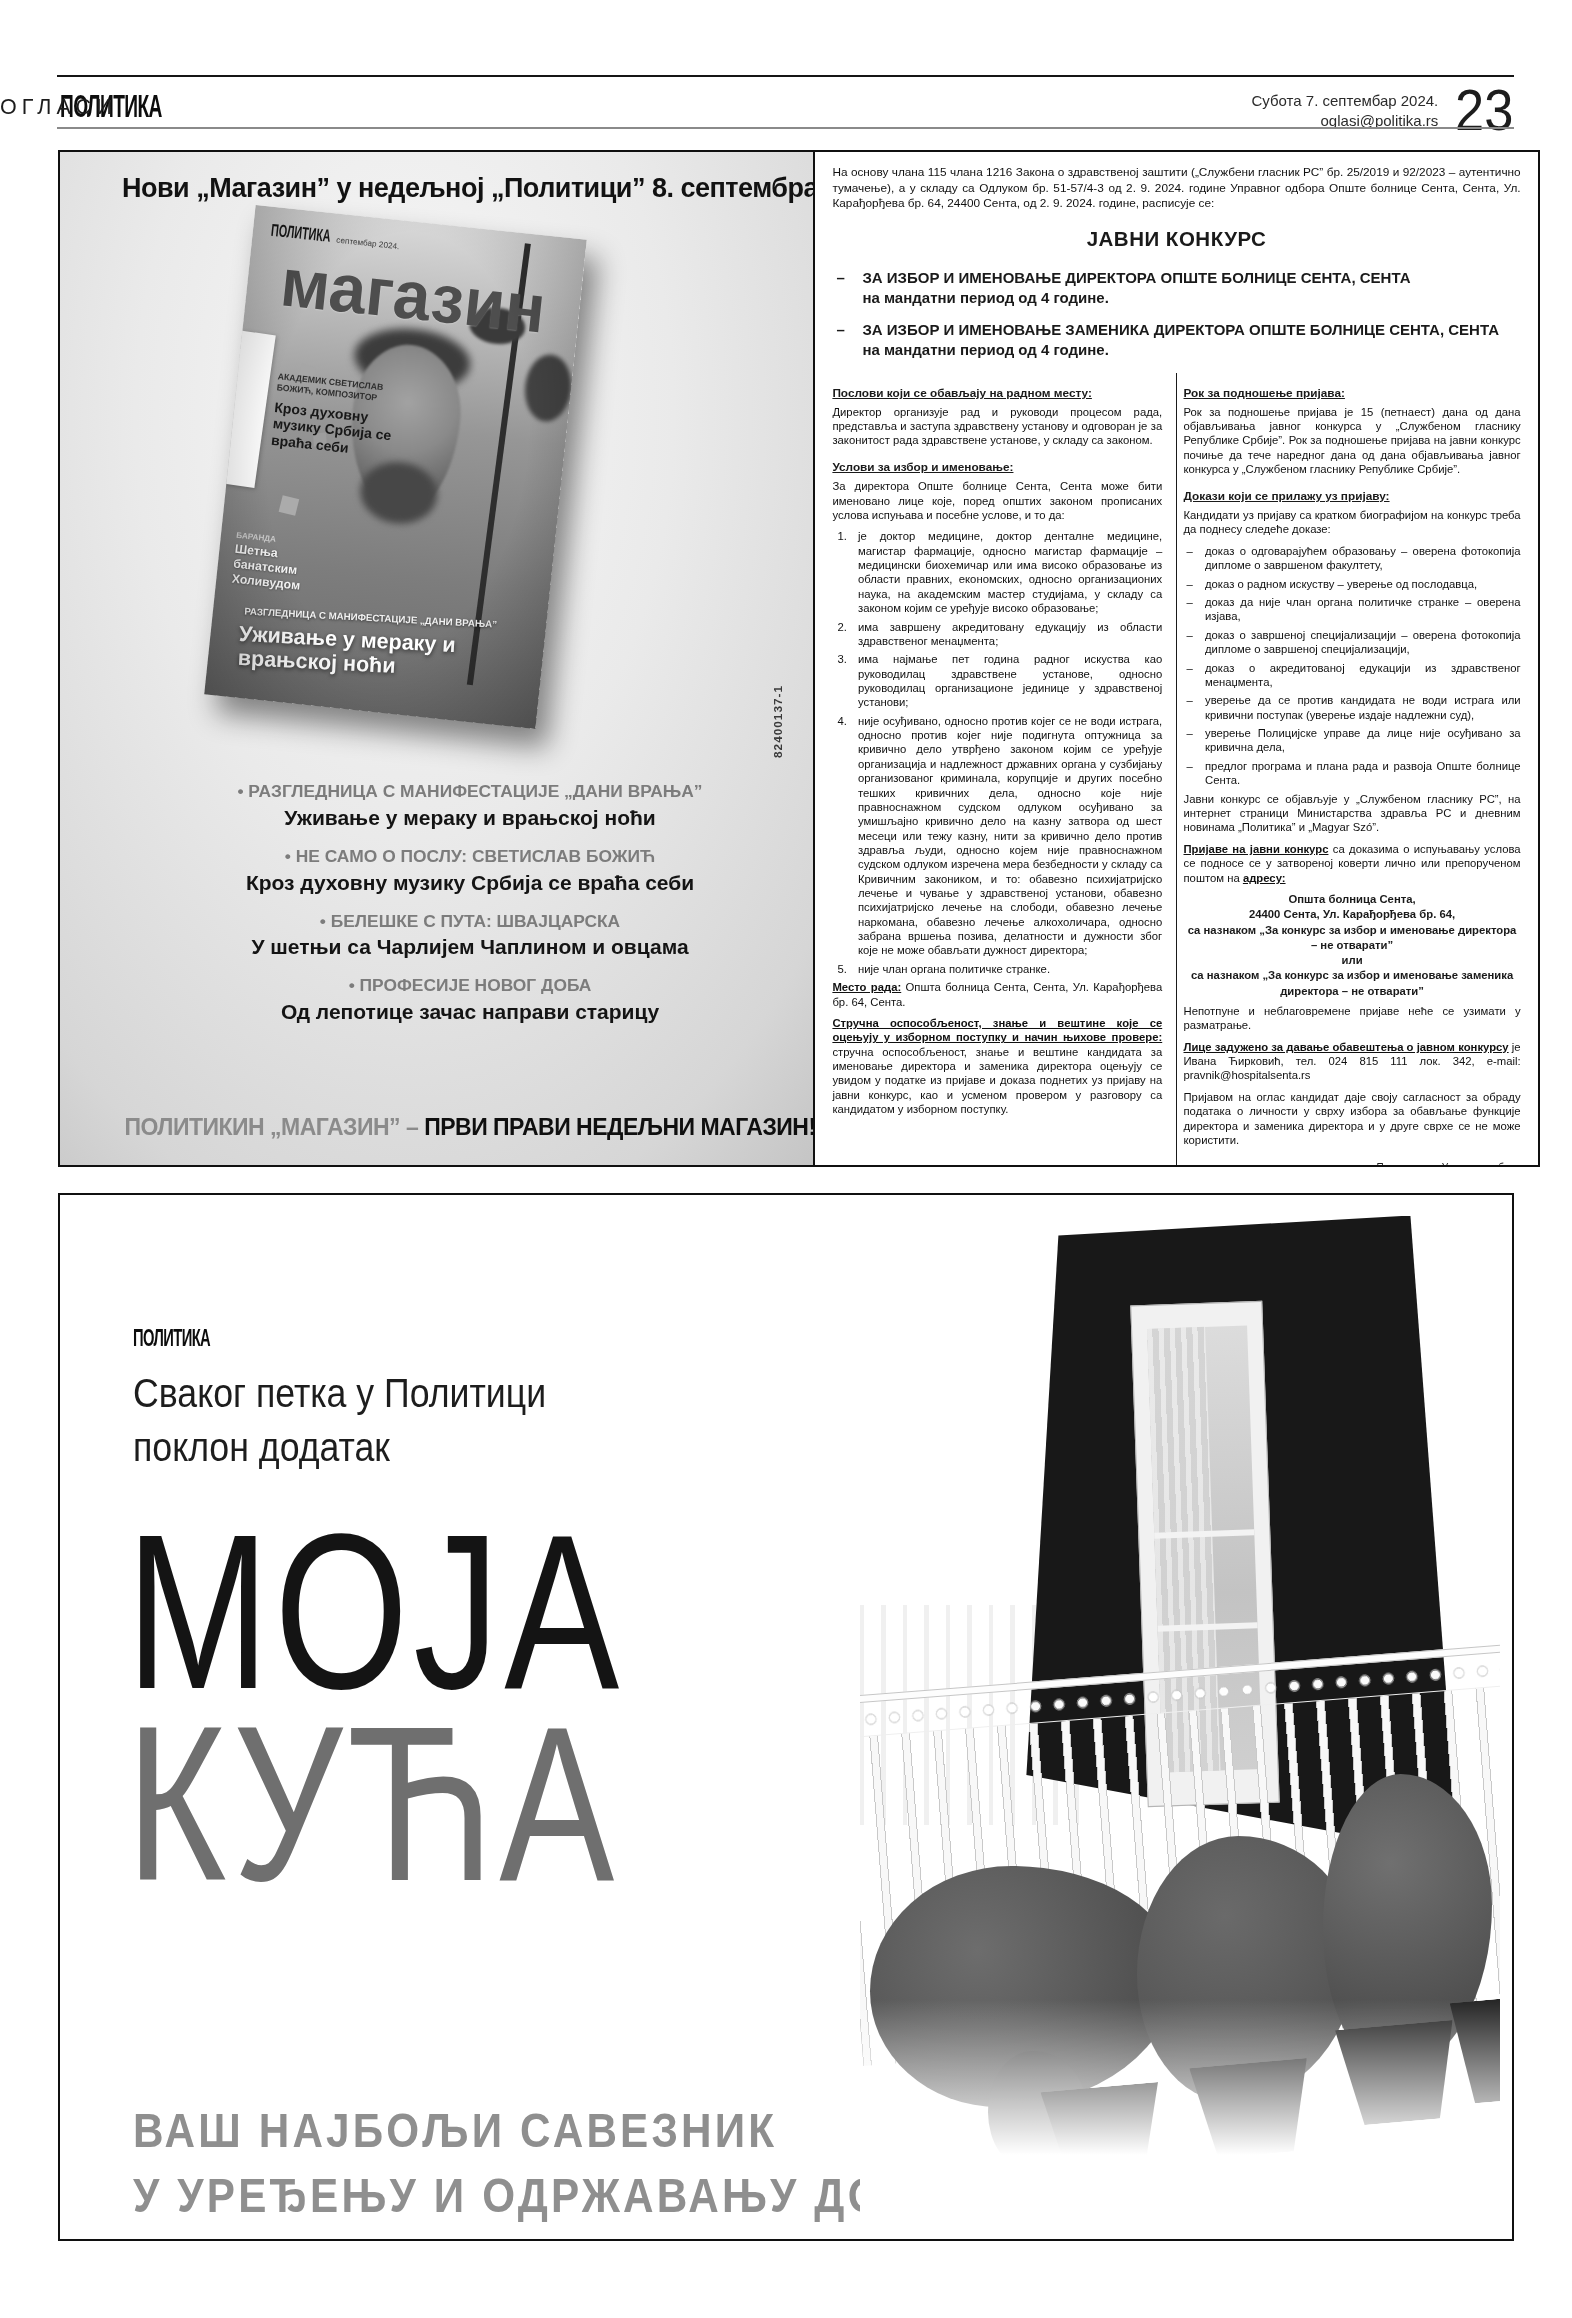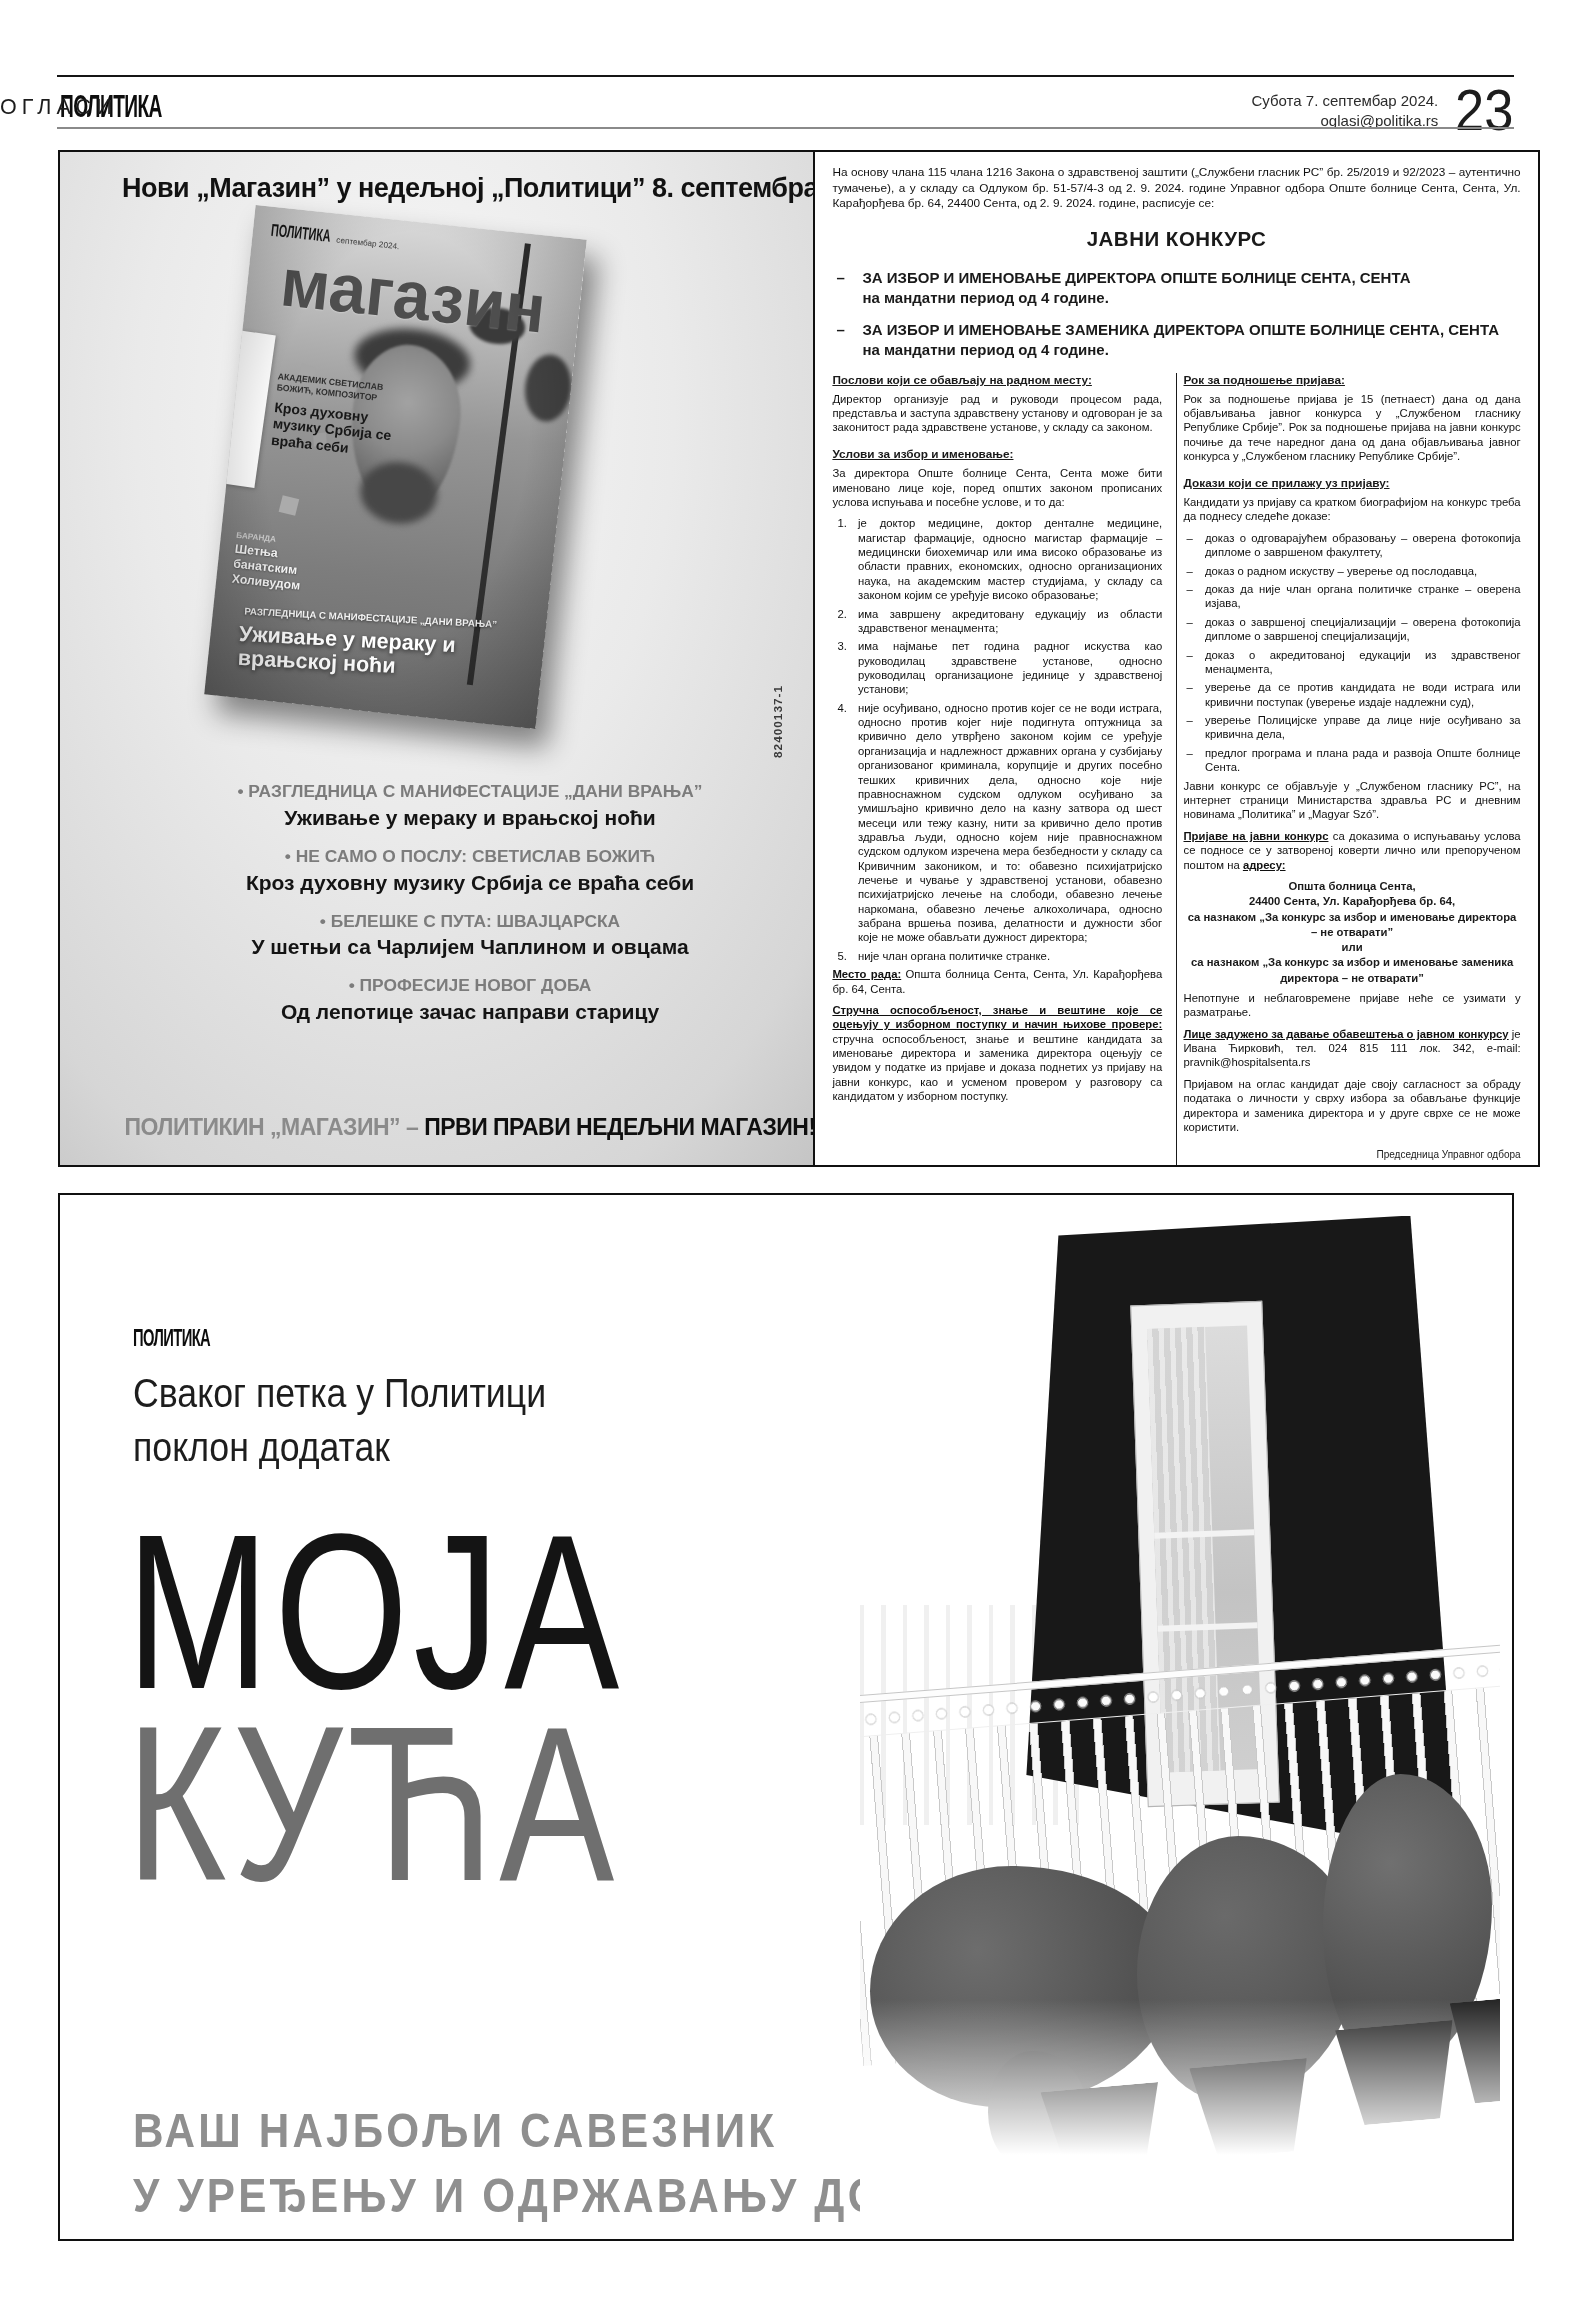--- a/index.html
+++ b/index.html
@@ -84,21 +84,21 @@
   .kk-intro { font-size:11.8px; line-height:1.3; text-align:justify; color:#111; }
   .kk-head { text-align:center; font-size:20.5px; font-weight:bold; letter-spacing:0.5px; margin:15.4px 0 17.4px 0; }
   .kk-dash { list-style:none; }
   .kk-dash li { position:relative; padding-left:30px; font-size:15px; font-weight:bold; line-height:1.35; margin-bottom:11.3px; }
   .kk-dash li::before { content:"–"; position:absolute; left:4.1px; }
   .kk-cols { display:flex; margin-top:12.3px; height:793px; overflow:hidden; }
   .kk-col-l { width:50%; padding-right:13.3px; border-right:1.5px solid #1a1a1a; }
   .kk-col-r { width:50%; padding-left:7px; }
   .kk-cols p, .kk-cols li { font-size:11.3px; line-height:1.27; text-align:justify; color:#101010; }
   .kh { font-size:11.8px; font-weight:bold; text-decoration:underline; margin:12.3px 0 5.1px 0; }
-  .kh.first { margin-top:0; }
+  .kh.first { margin-top:13px; }
   .lead { font-weight:bold; text-decoration:underline; }
   .kk-ol { list-style:none; counter-reset:c; margin-top:5.1px; }
   .kk-ol li { counter-increment:c; position:relative; padding-left:25.6px; margin-bottom:4.1px; }
   .kk-ol li::before { content:counter(c) "."; position:absolute; left:5.1px; }
   .kk-ul { list-style:none; margin-top:5.1px; }
   .kk-ul li { position:relative; padding-left:21.5px; margin-bottom:4.1px; }
   .kk-ul li::before { content:"–"; position:absolute; left:3.1px; }
   .kk-p { margin-bottom:7.2px; }
   .kk-addr { text-align:center; font-weight:bold; font-size:11.3px; line-height:1.35; margin:5.1px 0; }
   .kk-sig { text-align:right; font-size:10px; line-height:1.5; margin-top:13px; }

